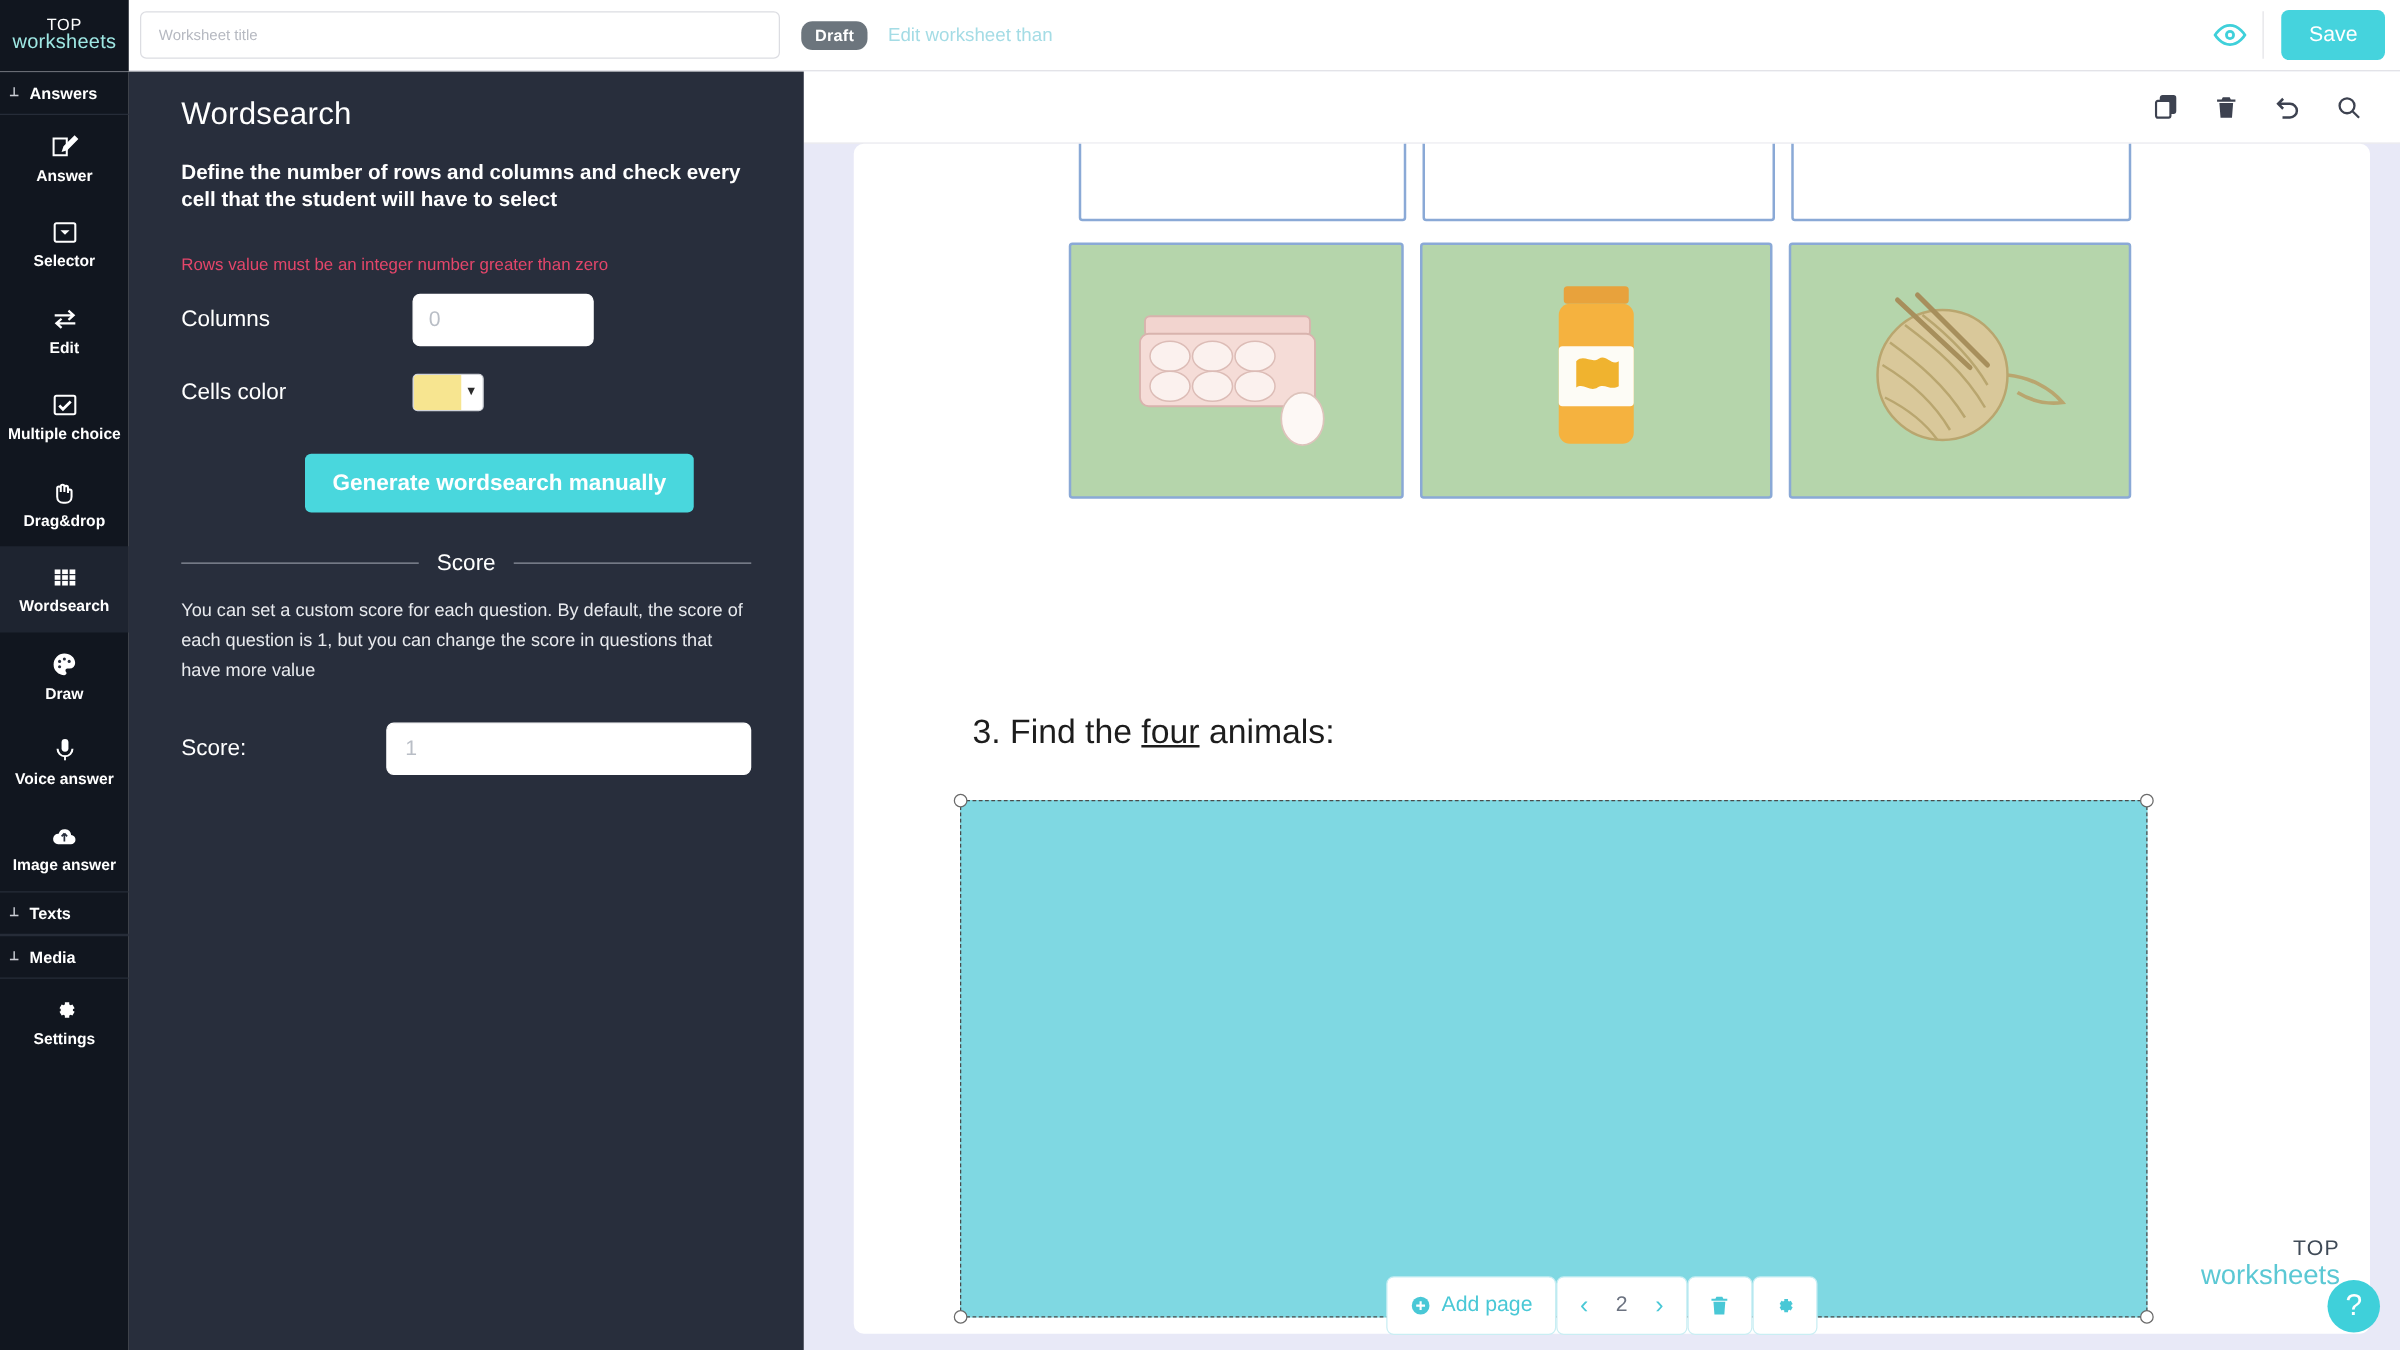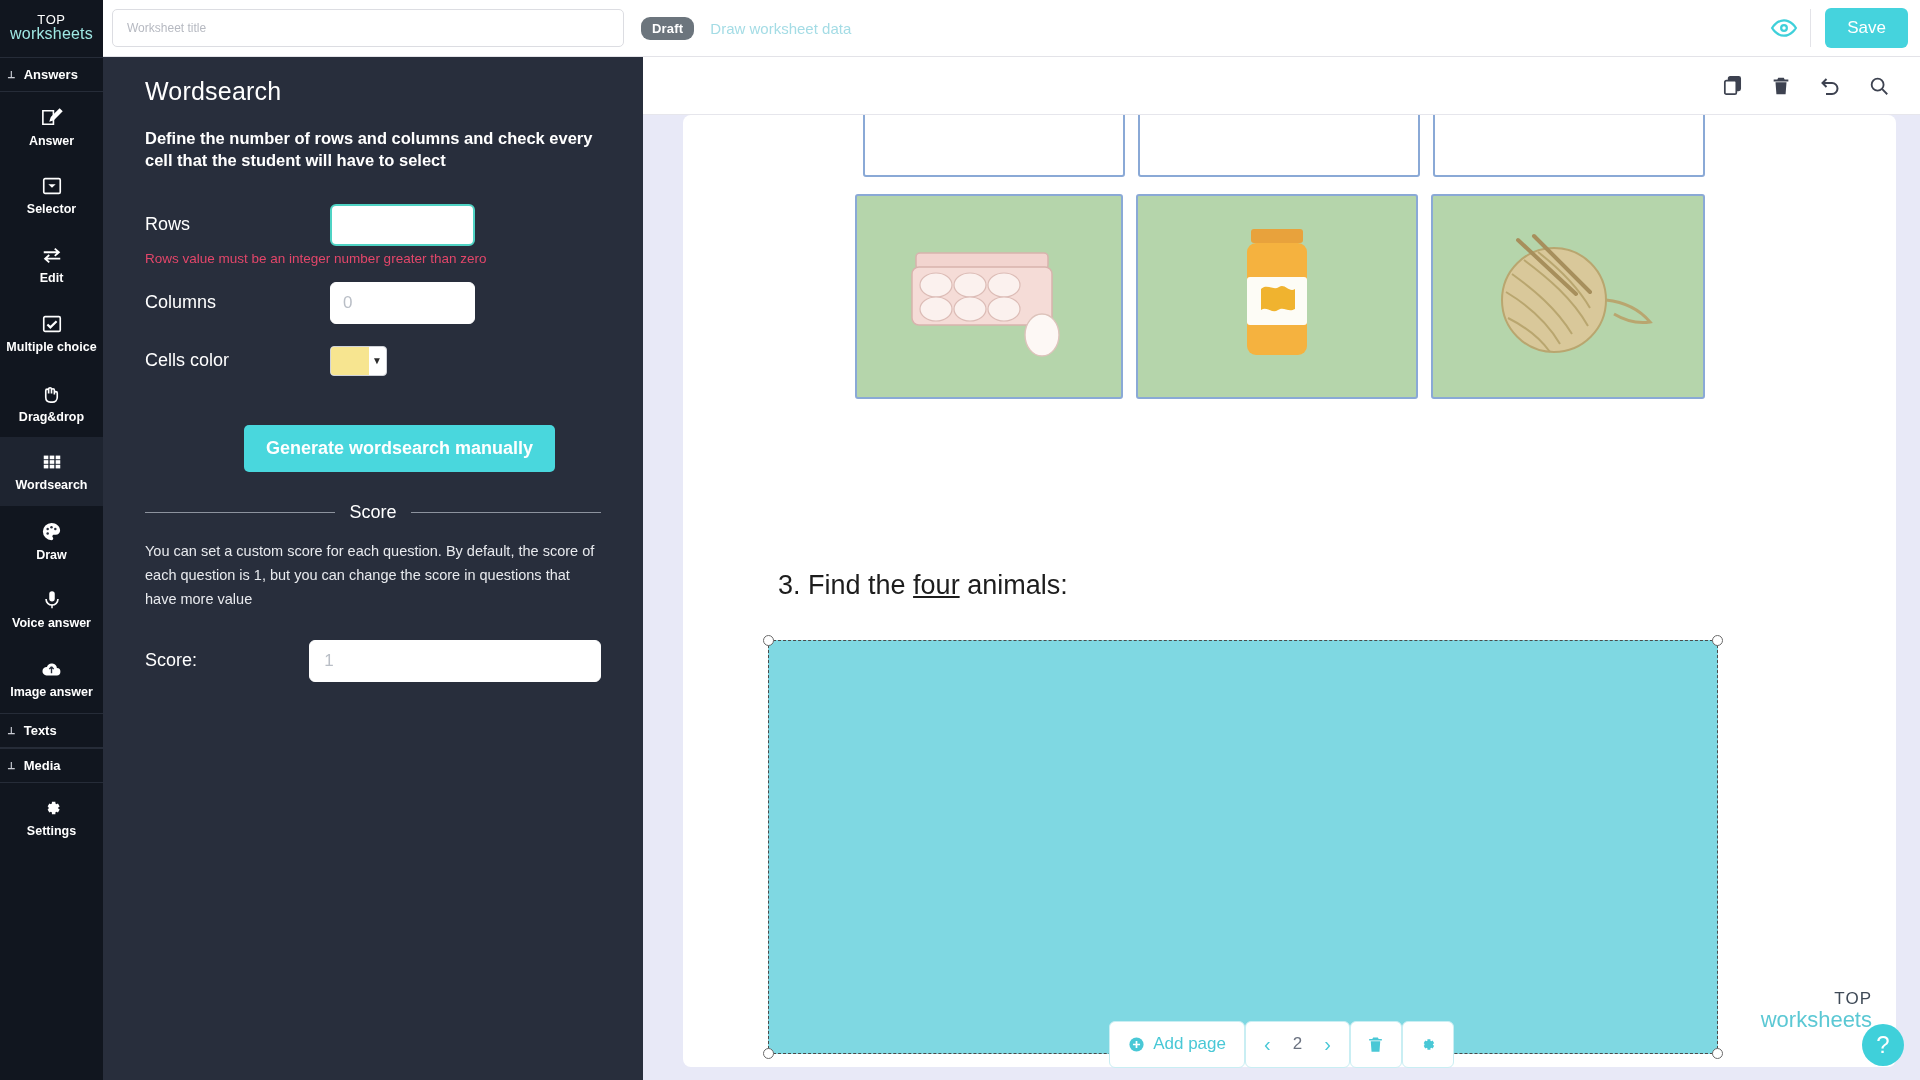--- a/index.html
+++ b/index.html
@@ -100,21 +100,21 @@
   .error-msg { color: #e3466a; font-size: 13.5px; margin: 5px 0 16px 0; }
 
   .color-box {
     width: 57px; height: 30px; border-radius: 4px; border: 1px solid #cfd2d8;
     background: #ffffff; display: flex; align-items: center; overflow: hidden; cursor: pointer;
   }
   .color-swatch { width: 38px; height: 28px; }
   .color-caret { font-size: 10px; color: #2b2b2b; margin-left: 3px; }
 
   .gen-btn {
-    margin: 45px 0 0 99px; background: #49d7dd; color: #ffffff;
+    margin: 30px 0 0 99px; background: #49d7dd; color: #ffffff;
     border: none; border-radius: 5px; height: 47px; padding: 0 22px;
     font-size: 18px; font-weight: bold; cursor: pointer;
     font-family: "Liberation Sans", sans-serif;
   }
 
   .score-sep {
     display: flex; align-items: center; gap: 14px;
     margin: 30px 0 16px 0; color: #ffffff; font-size: 18px; text-align: right;
   }
   .score-sep .line { flex: 1; height: 1px; background: #8d939e; }
@@ -209,21 +209,21 @@
 </head>
 <body>
 
 <div class="header">
   <div class="brand">
     <span class="b1">TOP</span>
     <span class="b2">worksheets</span>
   </div>
   <input class="title-input" placeholder="Worksheet title" style="">
   <span class="draft-badge">Draft</span>
-  <span class="edit-link">Draw worksheet data</span>
+  <span class="edit-link">Edit worksheet than</span>
 
   <div class="header-right">
     <div class="eye-btn">
       <svg width="28" height="28" viewBox="0 0 24 24" fill="none" stroke="#3fd0da" stroke-width="1.9">
         <path d="M1.8 12s3.8-6.6 10.2-6.6S22.2 12 22.2 12 18.4 18.6 12 18.6 1.8 12 1.8 12z"></path>
         <circle cx="12" cy="12" r="3.4" fill="#3fd0da" stroke="none"></circle>
         <circle cx="12" cy="12" r="1.5" fill="#ffffff" stroke="none"></circle>
       </svg>
     </div>
     <div class="divider-v"></div>
@@ -338,24 +338,20 @@
       <path d="M20.4 13.6l-1.5-.9a7 7 0 000-1.4l1.5-.9-1.9-3.3-1.6.8a7 7 0 00-1.2-.7V5.3h-3.8v1.9c-.4.2-.8.4-1.2.7l-1.6-.8-1.9 3.3 1.5.9a7 7 0 000 1.4l-1.5.9 1.9 3.3 1.6-.8c.4.3.8.5 1.2.7v1.9h3.8v-1.9c.4-.2.8-.4 1.2-.7l1.6.8z"></path>
     </svg>
     <span class="lbl">Settings</span>
   </div>
 </div>
 
 <div class="panel">
   <h1>Wordsearch</h1>
   <div class="panel-desc">Define the number of rows and columns and check every cell that the student will have to select</div>
 
-  <div class="field-row">
-    <span class="field-label">Rows</span>
-    <input class="field-input focused" placeholder="" style="">
-  </div>
   <div class="error-msg">Rows value must be an integer number greater than zero</div>
 
   <div class="field-row">
     <span class="field-label">Columns</span>
     <input class="field-input" placeholder="0" style="">
   </div>
 
   <div class="field-row" style="margin-top:22px">
     <span class="field-label">Cells color</span>
     <div class="color-box">

